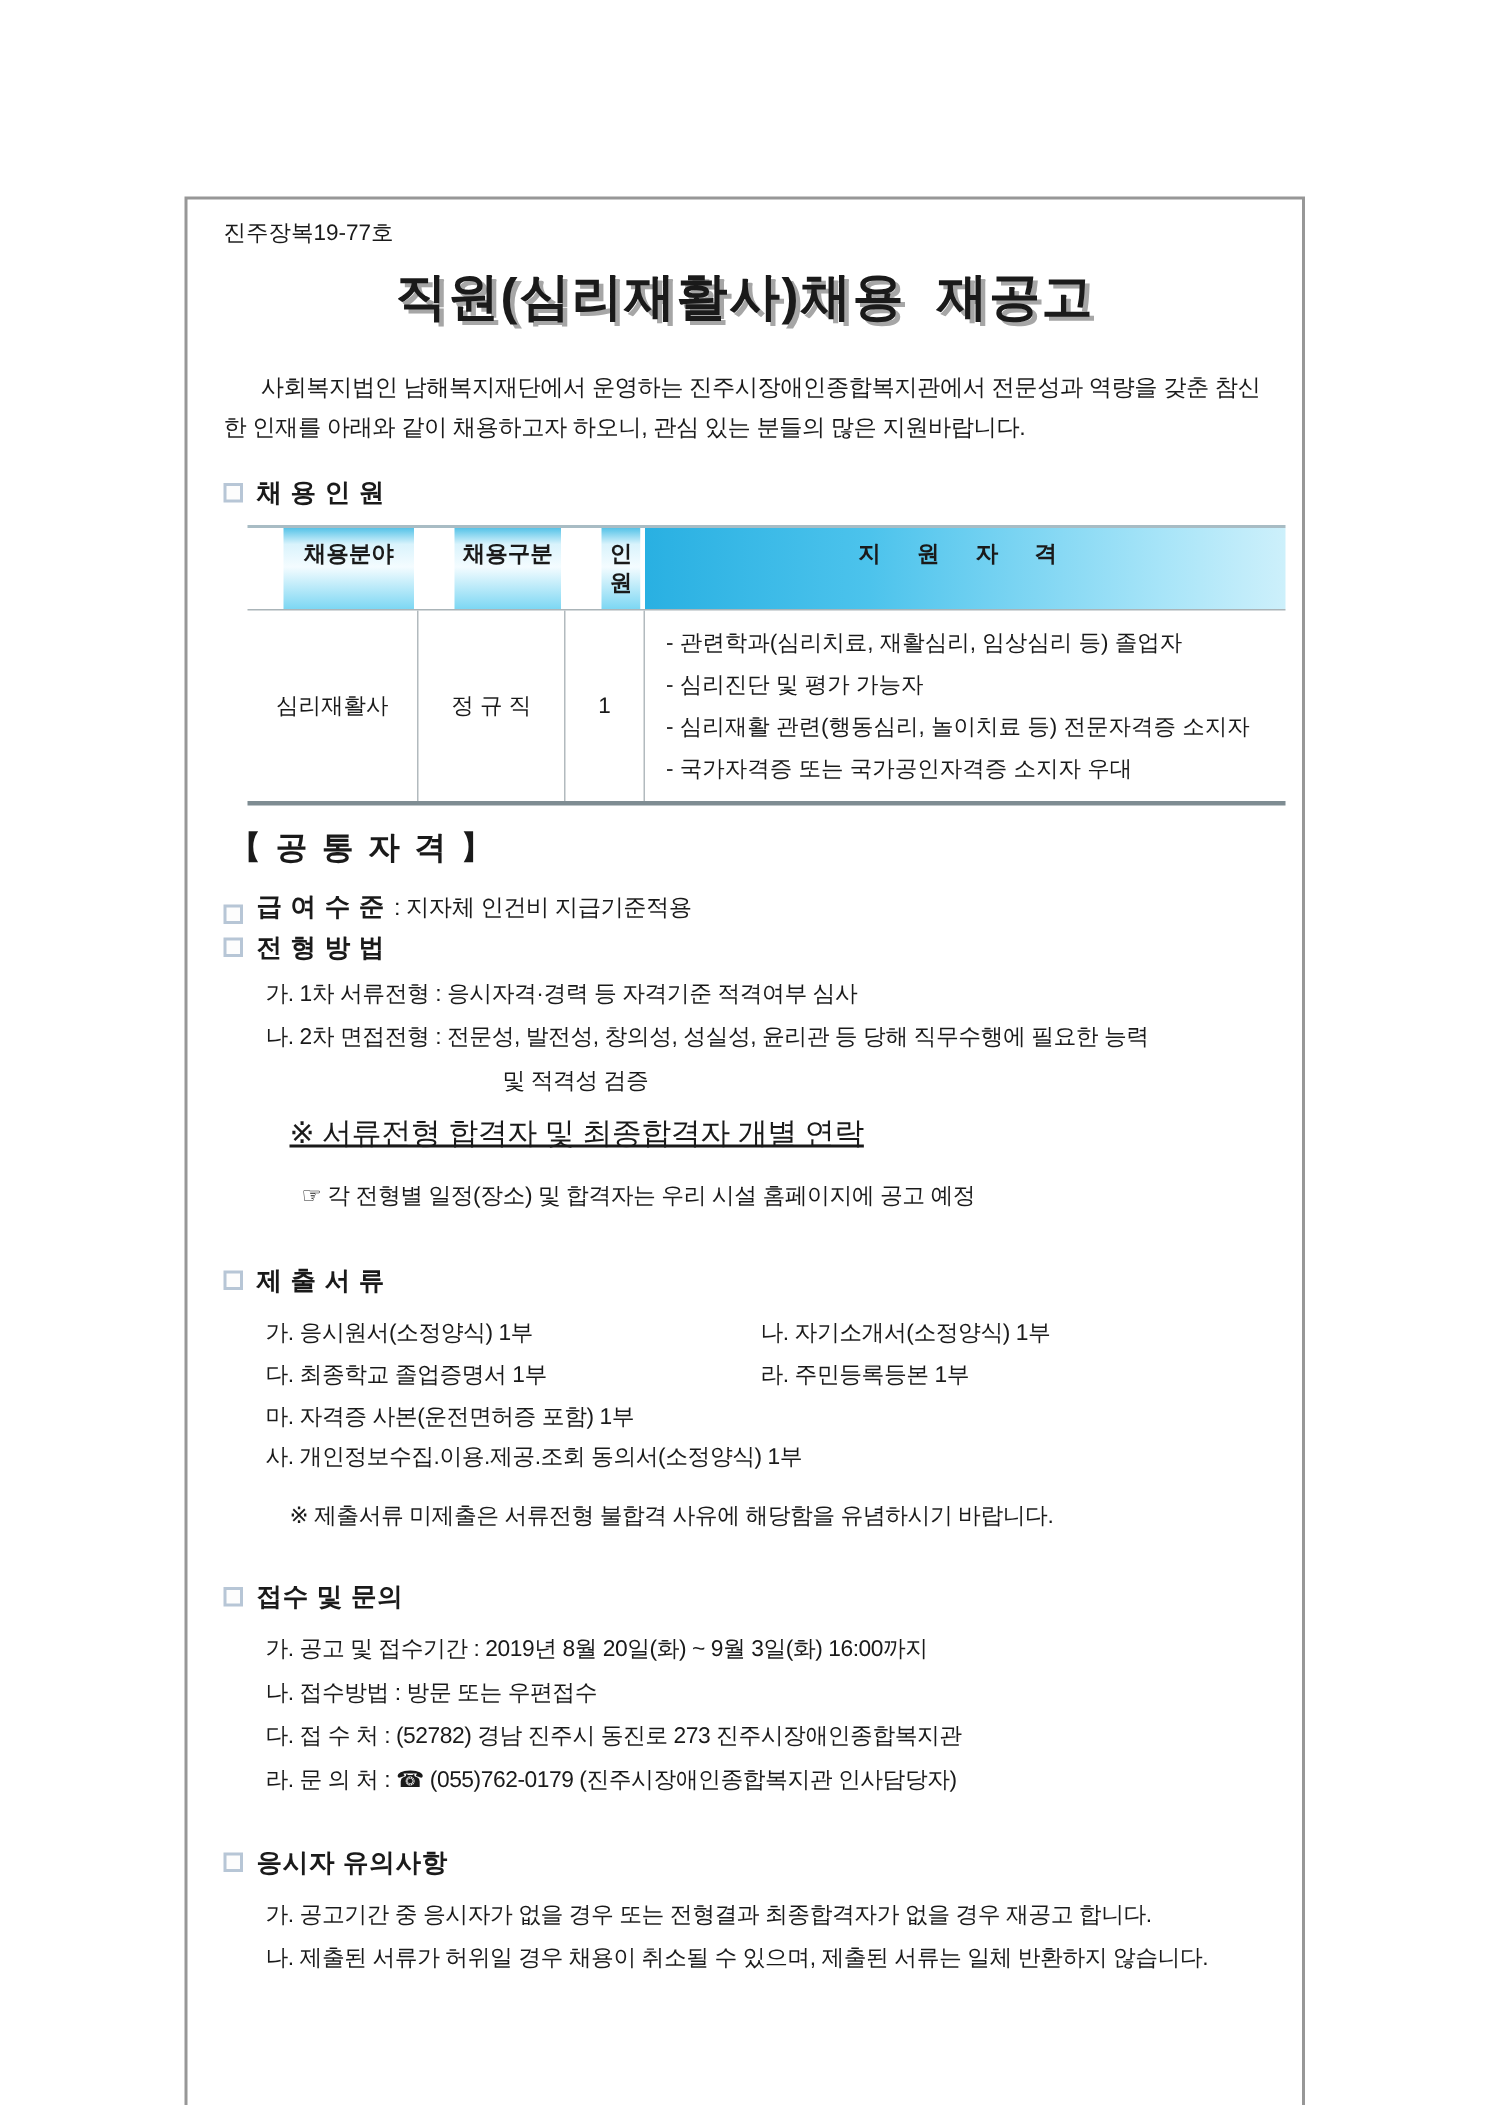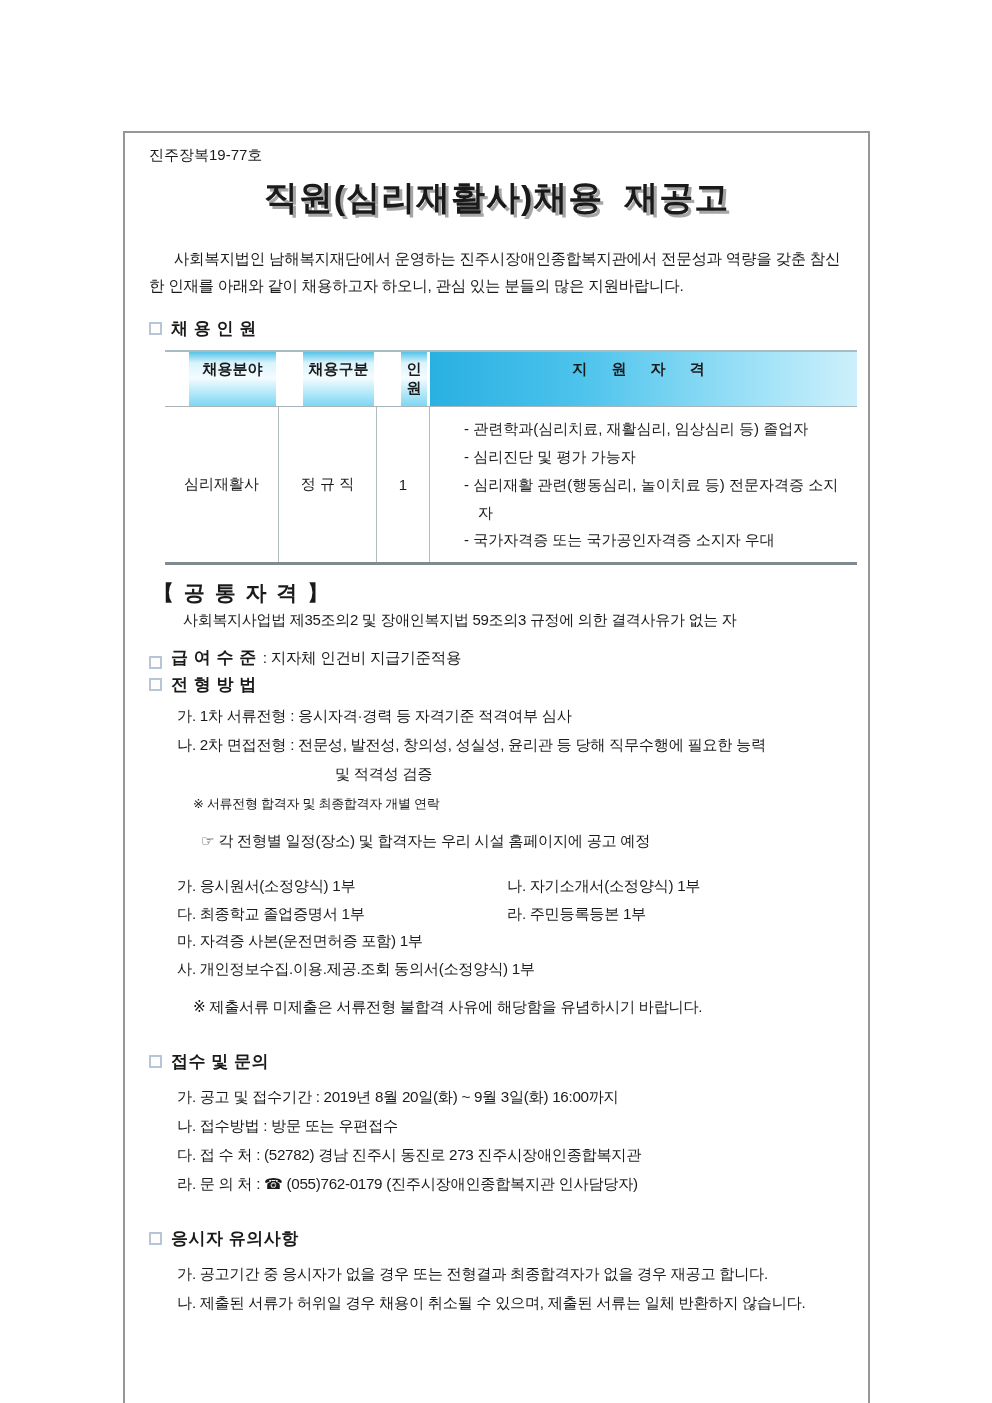--- a/index.html
+++ b/index.html
@@ -77,31 +77,31 @@
     display: flex; align-items: center; justify-content: center;
     text-align: right;
   }
   .td:not(:last-child) { border-right: 1px solid #b2babe; }
   .td-qual {
     display: block;
     text-align: left;
     padding: 8px 10px 8px 14px;
     line-height: 1.85;
   }
-  .qual-line { text-indent: -14px; padding-left: 14px; margin-left: 20px; }
+  .qual-line { text-indent: -14px; padding-left: 14px; }
   
   .common-qual-heading { font-size: 21px; font-weight: 700; margin: 12px 0 4px 4px; letter-spacing: 2px; }
   .common-qual-text { font-size: 15px; margin: 2px 0 16px 34px; letter-spacing: -0.3px; }
   
   .inline-heading-text { font-weight: 400; font-size: 15.5px; letter-spacing: -0.3px; }
   .item-list { margin-left: 28px; font-size: 15.2px; line-height: 1.78; letter-spacing: -0.3px; }
   .item { margin-bottom: 2px; }
   .item-wrap { text-indent: -15px; padding-left: 15px; }
   .indent-deep { padding-left: 158px; }
-  .note-1 { margin: 8px 0 4px 44px; font-size: 13px; letter-spacing: -0.3px; }
+  .note-1 { margin: 8px 0 4px 44px; font-size: 20px; letter-spacing: -0.3px; text-decoration: underline; }
   .note-2 { margin: 18px 0 6px 52px; font-size: 15.2px; letter-spacing: -0.3px; }
   .docs-grid {
     display: grid;
     grid-template-columns: 330px 1fr;
     margin-left: 28px;
     font-size: 15.2px;
     line-height: 1.82;
     letter-spacing: -0.3px;
   }
   .docs-full { grid-column: 1 / span 2; }
@@ -138,21 +138,20 @@
       <div class="td td-qual">
         <div class="qual-line">- 관련학과(심리치료, 재활심리, 임상심리 등) 졸업자</div>
         <div class="qual-line">- 심리진단 및 평가 가능자</div>
         <div class="qual-line">- 심리재활 관련(행동심리, 놀이치료 등) 전문자격증 소지자</div>
         <div class="qual-line">- 국가자격증 또는 국가공인자격증 소지자 우대</div>
       </div>
     </div>
   </div>
 
   <div class="common-qual-heading">【 공 통 자 격 】</div>
-  <div class="common-qual-text">사회복지사업법 제35조의2 및 장애인복지법 59조의3 규정에 의한 결격사유가 없는 자</div>
 
   <div class="section-heading" style="margin-bottom:4px;align-items:flex-end;">
     <span class="checkbox"></span>
     <span>급 여 수 준</span>
     <span class="inline-heading-text" style="margin-left:6px;">: 지자체 인건비 지급기준적용</span>
   </div>
 
   <div class="section-heading" style="margin-top:4px; margin-bottom:6px;">
     <span class="checkbox"></span>
     <span>전 형 방 법</span>
@@ -160,20 +159,24 @@
   <div class="item-list">
     <div class="item">가. 1차 서류전형 : 응시자격·경력 등 자격기준 적격여부 심사</div>
     <div class="item">나. 2차 면접전형 : 전문성, 발전성, 창의성, 성실성, 윤리관 등 당해 직무수행에 필요한 능력</div>
     <div class="item indent-deep">및 적격성 검증</div>
   </div>
   <div class="note-1">※ 서류전형 합격자 및 최종합격자 개별 연락</div>
   <div class="note-2">☞ 각 전형별 일정(장소) 및 합격자는 우리 시설 홈페이지에 공고 예정</div>
 
   <div class="spacer-md"></div>
 
+  <div class="section-heading">
+    <span class="checkbox"></span>
+    <span>제 출 서 류</span>
+  </div>
   <div class="docs-grid">
     <div>가. 응시원서(소정양식) 1부</div>
     <div>나. 자기소개서(소정양식) 1부</div>
     <div>다. 최종학교 졸업증명서 1부</div>
     <div>라. 주민등록등본 1부</div>
     <div>마. 자격증 사본(운전면허증 포함) 1부</div>
     <div class="docs-full">사. 개인정보수집.이용.제공.조회 동의서(소정양식) 1부</div>
   </div>
   <div class="docs-note">※ 제출서류 미제출은 서류전형 불합격 사유에 해당함을 유념하시기 바랍니다.</div>
 

